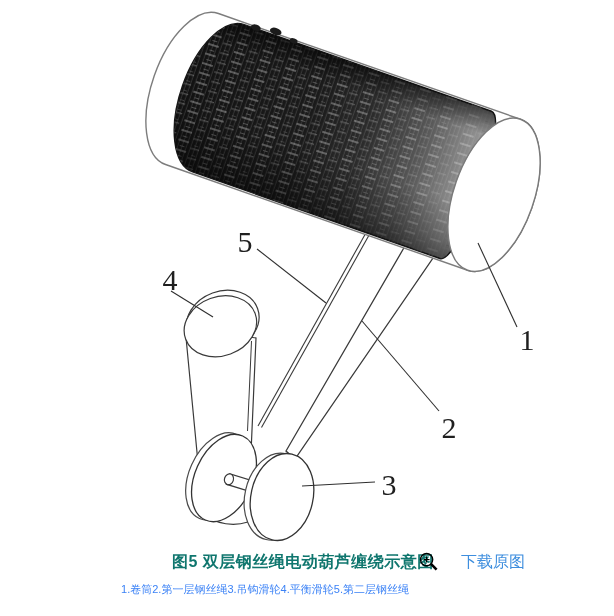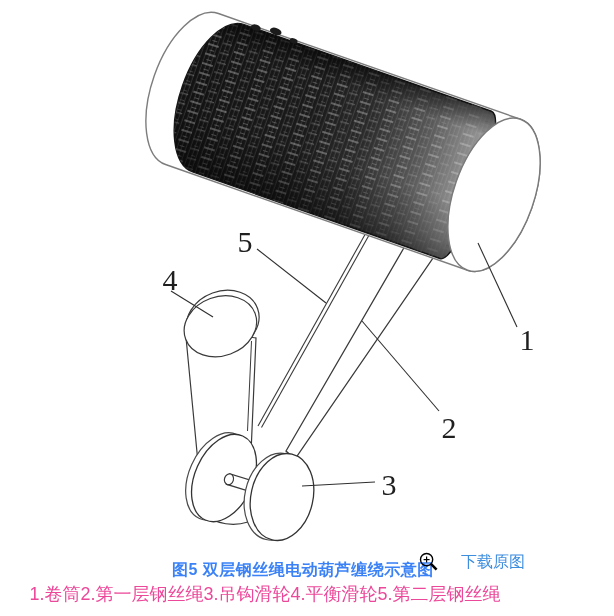--- a/index.html
+++ b/index.html
@@ -6,37 +6,37 @@
   .page{
     position:relative;
     width:614px;height:616px;
     background:#ffffff;
     font-family:"Liberation Sans", sans-serif;
     overflow:hidden;
   }
   .diagram-wrap{position:absolute;left:0;top:0;width:614px;height:545px;}
   .caption-row{position:absolute;left:0;top:549px;width:614px;height:24px;}
   .fig-title{
-    position:absolute;left:172px;top:11px;
-    font-size:16px;font-weight:bold;color:#3b82f6;
+    position:absolute;left:172px;top:3px;
+    font-size:16px;font-weight:bold;color:#0f766e;
     letter-spacing:0.5px;white-space:nowrap;
   }
   .zoom-btn{
     position:absolute;left:418px;top:2px;width:22px;height:22px;
     cursor:pointer;background:none;border:none;padding:0;
   }
   .dl-link{
     position:absolute;left:461px;top:3px;
     font-size:16px;font-weight:normal;color:#3e8ede;
     text-decoration:none;white-space:nowrap;cursor:pointer;
   }
   .parts-row{
     position:absolute;left:0;top:582px;width:530px;
     text-align:center;
-    font-size:18px;color:#ec4899;white-space:nowrap;
+    font-size:11px;color:#3b82f6;white-space:nowrap;
   }
   svg text.callout{
     font-family:"Liberation Serif", serif;
     font-size:30px;fill:#1f1f1f;
   }
 </style>
 </head>
 <body>
 
 <div class="page">

